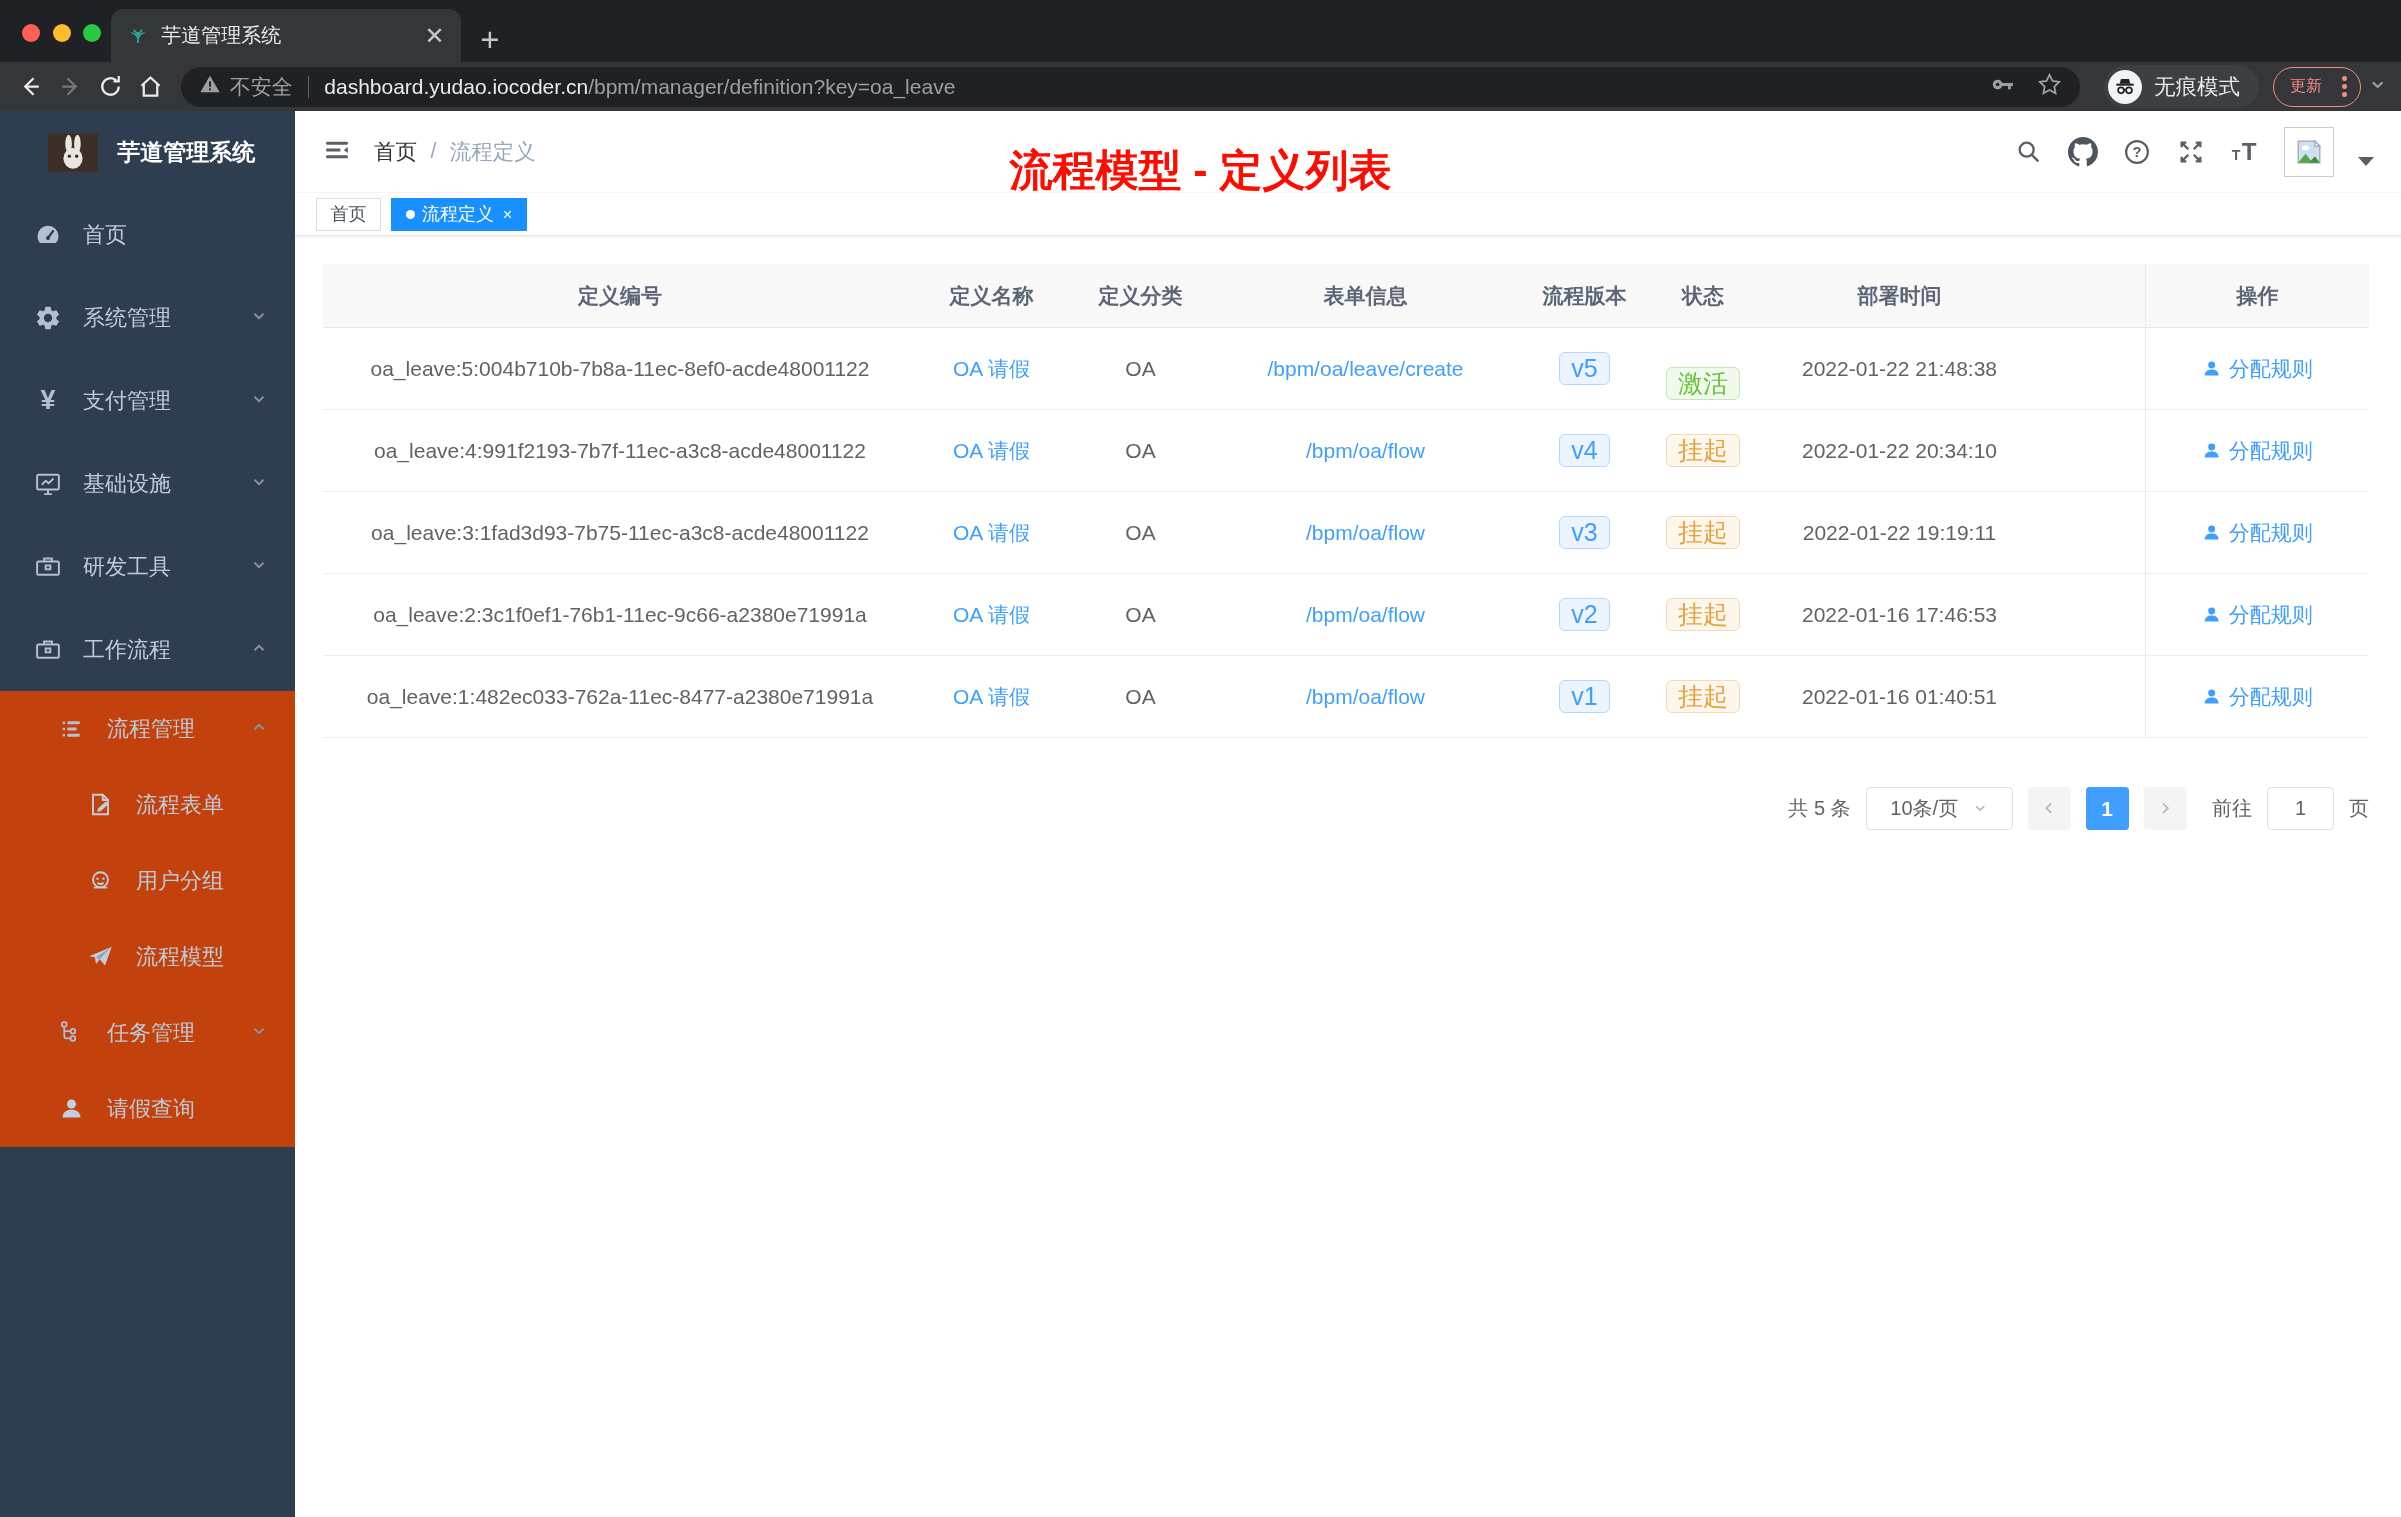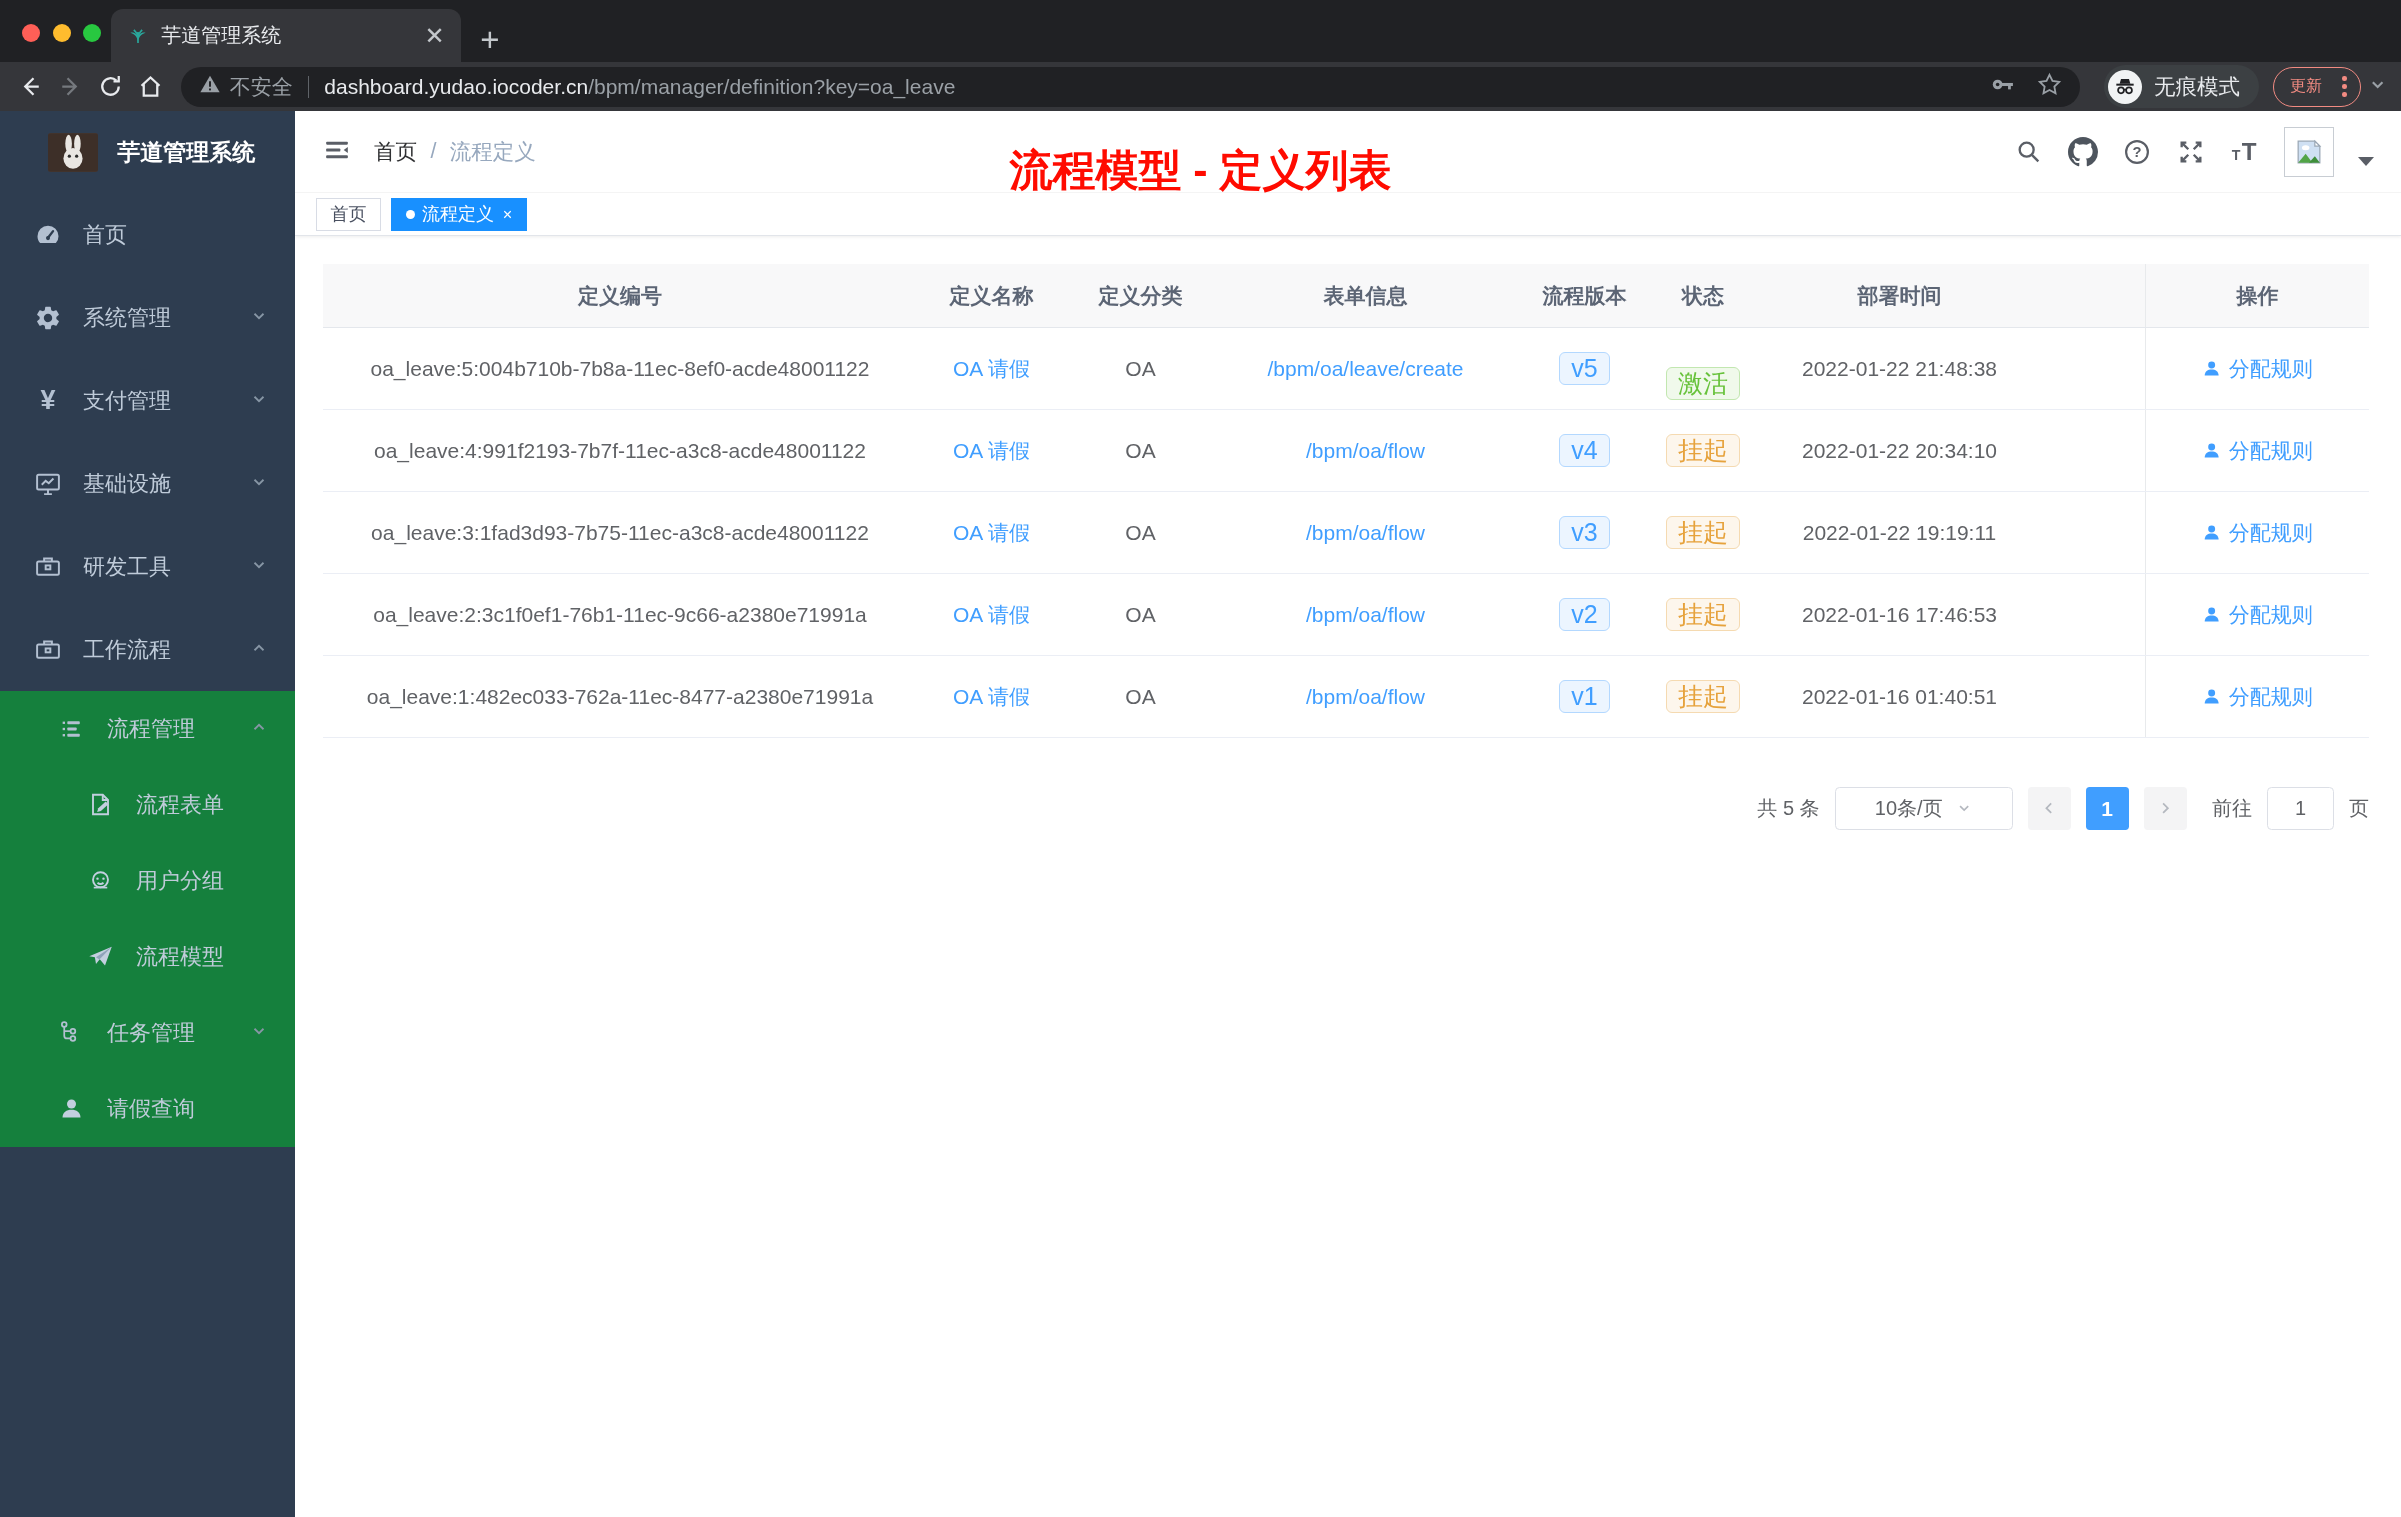--- a/index.html
+++ b/index.html
@@ -38,21 +38,21 @@
   
   .app { display:flex; height:1406px; }
   .sidebar { width:295px; background:#2e3d50; flex-shrink:0; }
   .logo-row { height:82px; display:flex; align-items:center; padding-left:48px; gap:19.3px; }
   .logo-img { width:50px; height:39px; border-radius:3px; background:#4a3b35; position:relative; overflow:hidden; }
   .app-title { color:#fff; font-size:23px; font-weight:bold; }
   .menu-item { height:83px; display:flex; align-items:center; padding-left:34px;
     color:#bfcbd9; font-size:22px; position:relative; cursor:pointer; }
   .menu-item .icn { width:28px; height:28px; margin-right:21px; flex-shrink:0; }
   .menu-item .chev { position:absolute; right:27px; }
-  .submenu { background:#15803d; }
+  .submenu { background:#c2410c; }
   .submenu .menu-item { height:76px; padding-left:58px; }
   .submenu .lvl2 { padding-left:87px; }
   .icn-txt { width:28px; margin-right:21px; font-size:27px; font-weight:bold; color:#b3c0d1; text-align:center; }
 
   
   .main { flex:1; display:flex; flex-direction:column; background:#fff; min-width:0; }
   .appheader { height:82px; display:flex; align-items:center; padding:0 27px; border-bottom:0.7px solid #f4f4f4; }
   .crumb { display:flex; align-items:center; gap:13.4px; margin-left:22px; font-size:21.5px; }
   .crumb-home { color:#303133; }
   .crumb-sep, .crumb-cur { color:#97a8be; }
@@ -89,21 +89,21 @@
   .badge { display:inline-flex; align-items:center; height:33px; padding:0 11px;
     border-radius:6px; font-size:25px; }
   .badge-blue { background:#ecf5ff; border:0.7px solid #b3d8ff; color:#409eff; }
   .badge-green { background:#f0f9eb; border:0.7px solid #c2e7b0; color:#67c23a;margin-top:29px; }
   .badge-yellow { background:#fdf6ec; border:0.7px solid #f5dab1; color:#e6a23c; }
   .op-link { color:#409eff; display:inline-flex; align-items:center; gap:7.4px; cursor:pointer; }
 
   
   .pager { width:2046px; margin-top:49px; display:flex; align-items:center; justify-content:flex-end;
     gap:15px; font-size:20px; color:#606266; }
-  .pg-select { width:178px; height:43px; border:0.7px solid #dcdfe6; border-radius:4.5px;
+  .pg-select { width:147px; height:43px; border:0.7px solid #dcdfe6; border-radius:4.5px;
     display:flex; align-items:center; justify-content:center; gap:13.4px; color:#606266; cursor:pointer; }
   .pg-btn { min-width:43px; height:43px; background:#f4f4f5; border-radius:3.7px; display:flex;
     align-items:center; justify-content:center; color:#b4b8bf; font-size:21px; cursor:pointer; }
   .pg-btn.active { background:#409eff; color:#fff; font-weight:bold; }
   .goto-input { width:67px; height:43px; border:0.7px solid #dcdfe6; border-radius:4.5px;
     text-align:center; font-size:20px; color:#606266; outline:none; }
 </style>
 </head>
 <body>
 

